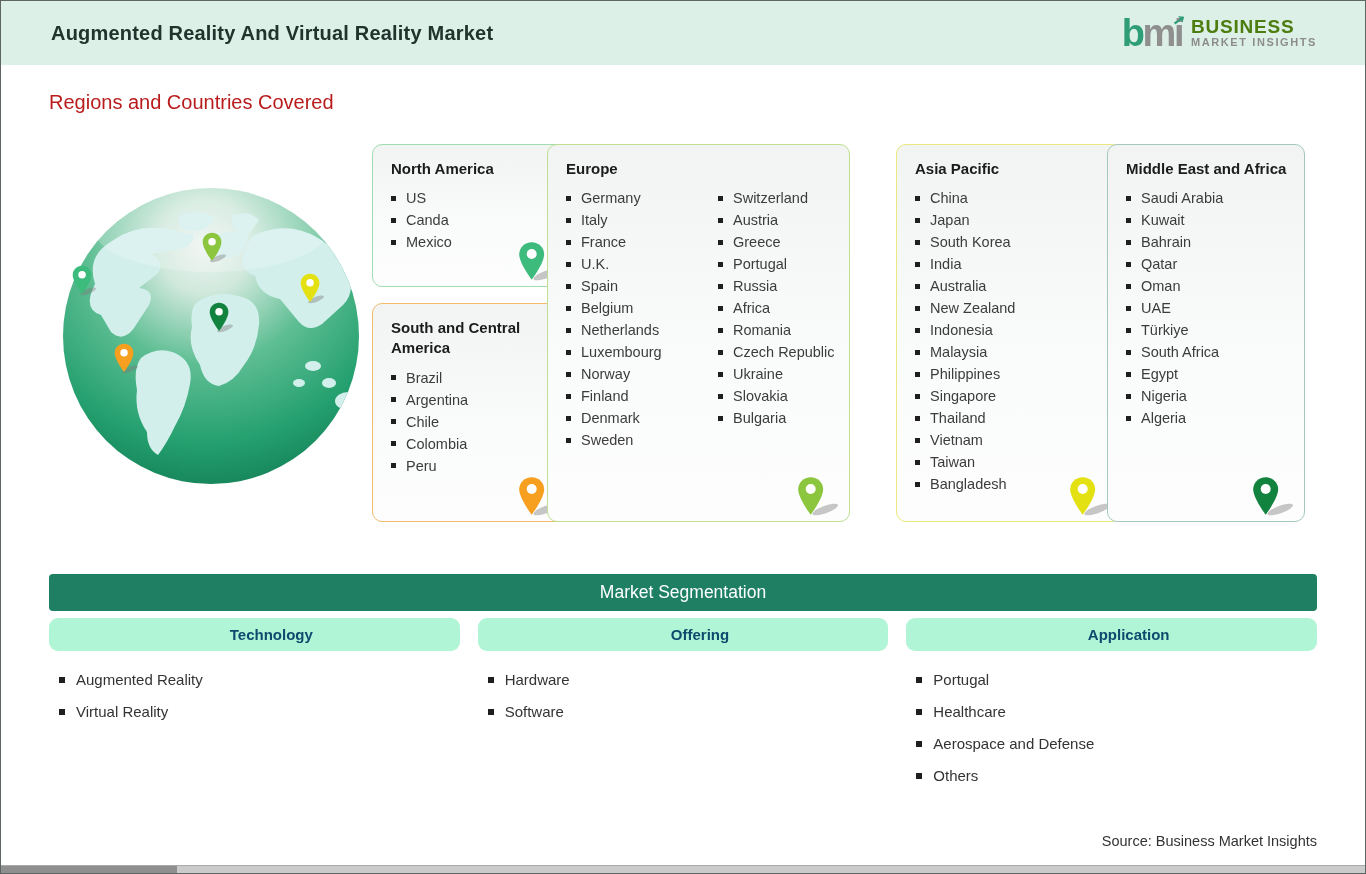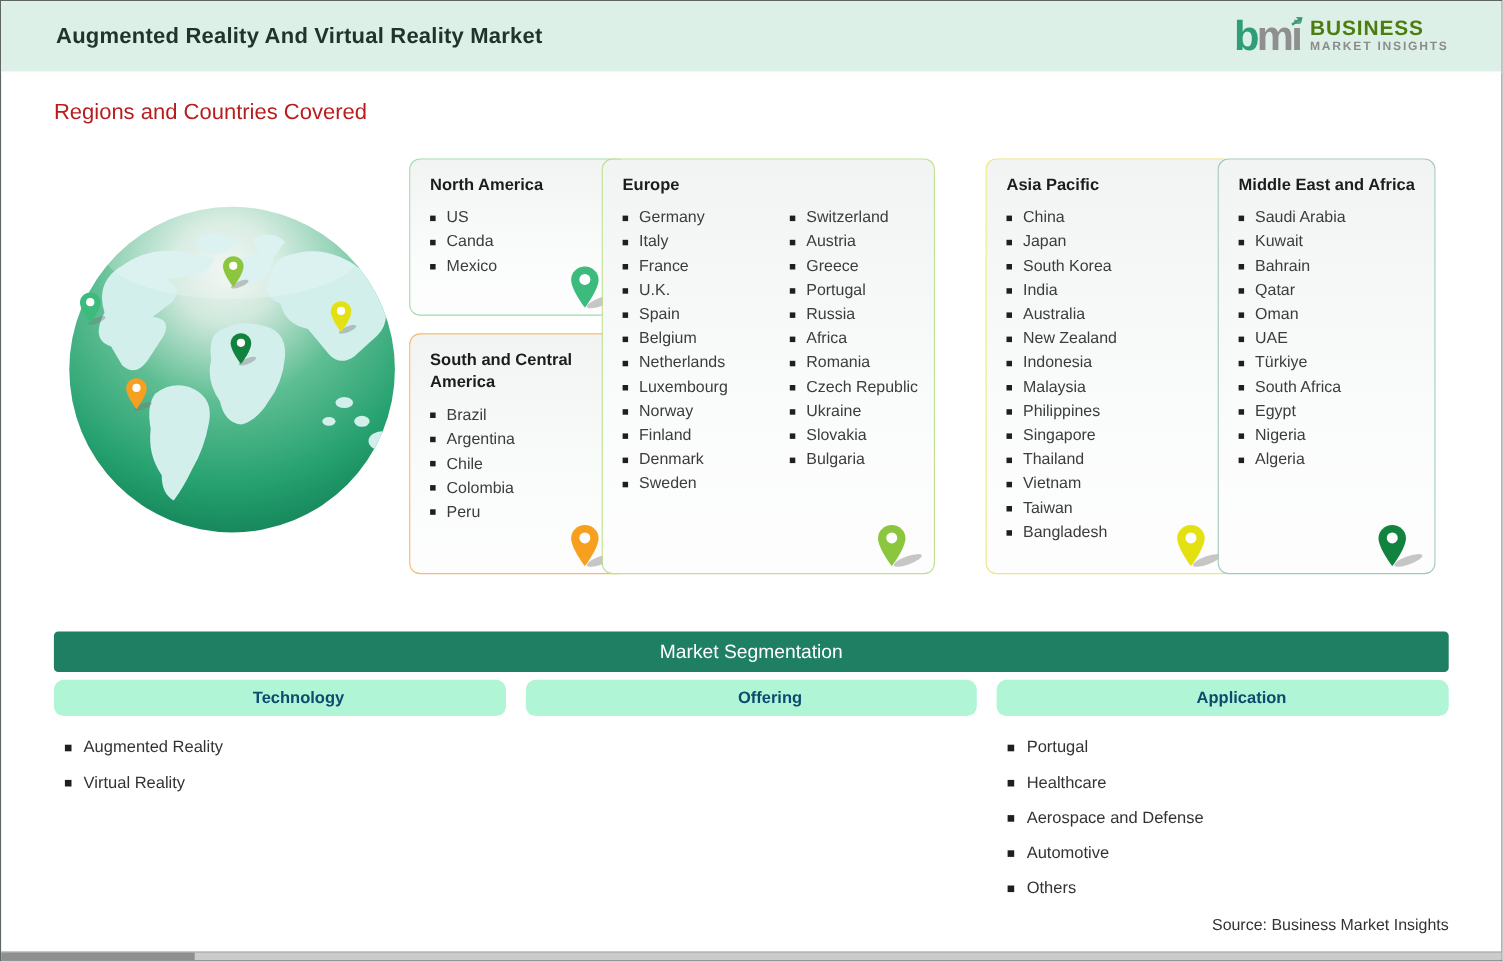--- a/index.html
+++ b/index.html
@@ -309,28 +309,31 @@
   <div class="seg-grid">
     <div class="seg-col">
       <div class="seg-pill" style="background-color: rgb(176, 245, 214);">Technology</div>
       <ul>
           <li>Augmented Reality</li>
           <li>Virtual Reality</li>
         </ul>
     </div>
     <div class="seg-col">
       <div class="seg-pill" style="background-color: rgb(176, 245, 214);">Offering</div>
+      <ul>
+          <li>Hardware</li>
+          <li>Software</li>
+        </ul>
     </div>
     <div class="seg-col">
       <div class="seg-pill" style="background-color: rgb(176, 245, 214);">Application</div>
       <ul>
           <li>Portugal</li>
           <li>Healthcare</li>
           <li>Aerospace and Defense</li>
-          <li>Automotive</li>
           <li>Others</li>
         </ul>
     </div>
   </div>
 
   <div class="source">Source: Business Market Insights</div>
 
   <div class="hscrollbar">
     <div class="thumb"></div>
   </div>

